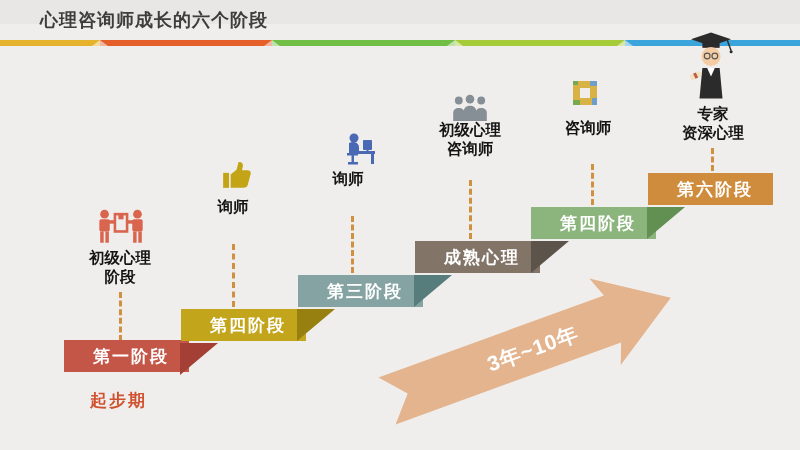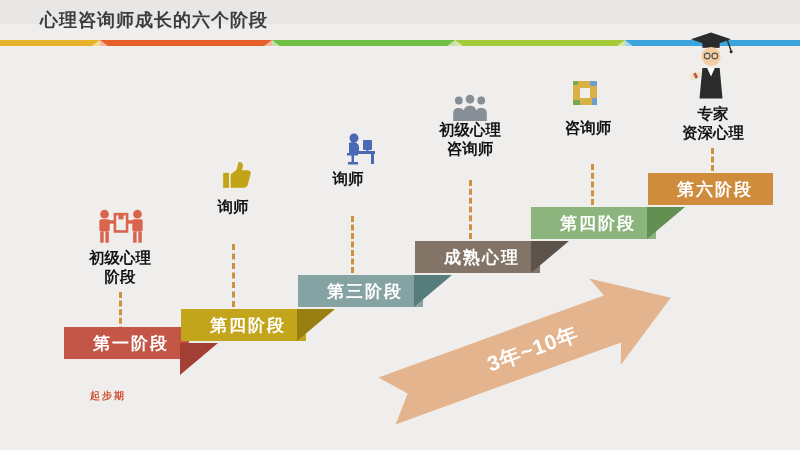--- a/index.html
+++ b/index.html
@@ -19,21 +19,21 @@
     color:#fff;font-weight:bold;font-size:17px;letter-spacing:2px;
     display:flex;align-items:center;justify-content:center;padding-left:9px;}
   .fold{position:absolute;width:0;height:0;
     border-top:32px solid var(--fold);border-right:38px solid transparent;}
   .dash{position:absolute;width:0;border-left:3px dashed #cf9140;}
   .stage-label{position:absolute;width:170px;text-align:center;
     font-weight:bold;font-size:15.5px;line-height:19px;color:#141414;}
   .stage-label span{display:block;}
   .icon{position:absolute;color:var(--icon);}
   
-  .s0 .bar{left:64px;top:327px}  .s0 .fold{left:180px;top:343px}
+  .s0 .bar{left:64px;top:340px}  .s0 .fold{left:180px;top:343px}
   .s1 .bar{left:181px;top:309px} .s1 .fold{left:297px;top:309px}
   .s2 .bar{left:298px;top:275px} .s2 .fold{left:414px;top:275px}
   .s3 .bar{left:415px;top:241px} .s3 .fold{left:531px;top:241px}
   .s4 .bar{left:531px;top:207px} .s4 .fold{left:647px;top:207px}
   .s5 .bar{left:648px;top:173px}
   .s0 .dash{left:119px;top:292px;height:49px}
   .s1 .dash{left:232px;top:244px;height:63px}
   .s2 .dash{left:351px;top:216px;height:57px}
   .s3 .dash{left:469px;top:180px;height:59px}
   .s4 .dash{left:591px;top:164px;height:41px}
@@ -44,21 +44,21 @@
   .s3 .stage-label{left:385px;top:120px}
   .s4 .stage-label{left:503px;top:118px}
   .s5 .stage-label{left:628px;top:104px}
   .s0 .icon{left:95px;top:208px}
   .s1 .icon{left:221px;top:160px}
   .s2 .icon{left:342px;top:132px}
   .s3 .icon{left:450px;top:94px}
   .s4 .icon{left:565px;top:73px}
   .s5 .icon{left:688px;top:31px;z-index:3}
   
-  .start-note{position:absolute;left:90px;top:389px;font-size:10px;
+  .start-note{position:absolute;left:90px;top:389px;font-size:17px;
     font-weight:bold;color:#d0512f;letter-spacing:2px;}
   .arrow-svg{position:absolute;left:350px;top:248px;}
   .arrow-svg text{font-family:"Liberation Sans","DejaVu Sans",sans-serif;
     font-size:21px;font-weight:bold;fill:#ffffff;letter-spacing:1px;}
 </style>
 </head>
 <body>
 
 <div class="slide">
 

